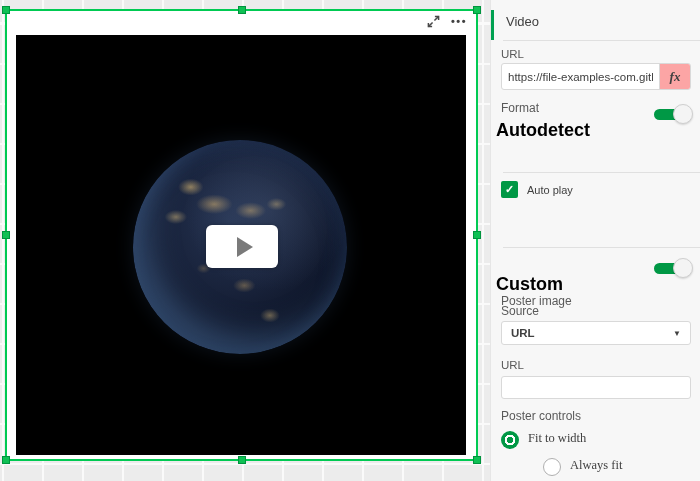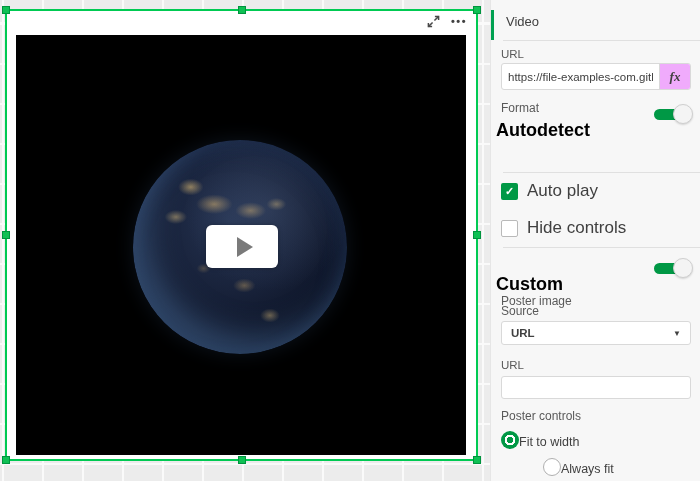--- a/index.html
+++ b/index.html
@@ -82,45 +82,45 @@
   }
   .ti-1 { top:63px; height:27px; }
   .ti-2 { top:376px; height:23px; }
   .text-input input {
     flex:1; border:none; outline:none; background:transparent; min-width:0;
     font-family:"Liberation Sans", sans-serif; font-size:11.5px; color:#404040; padding:0 6px;
   }
   .fx-btn {
     width:31px; border-left:1px solid #d9d9d9; display:flex; align-items:center; justify-content:center;
     font-family:"Liberation Serif", serif; font-style:italic; font-weight:bold; font-size:13px; color:#404040;
-    background:#f0abfc; cursor:pointer;
+    background:#fca5a5; cursor:pointer;
   }
 
   .toggle { position:absolute; width:36px; height:20px; cursor:pointer; }
   .tg-1 { left:163px; top:104px; }
   .tg-2 { left:163px; top:258px; }
   .toggle .track { position:absolute; left:0; top:5px; width:29px; height:11px; border-radius:6px; background:#009845; }
   .toggle .knob  { position:absolute; right:-3px; top:0; width:20px; height:20px; border-radius:50%;
     background:#f4f4f4; border:1px solid #cfcfcf; box-shadow:0 1px 2px rgba(0,0,0,0.15); }
 
   .check-row { position:absolute; left:10px; display:flex; align-items:center; gap:9px; cursor:pointer; }
   .cr-1{top:181px;} .cr-2{top:218px;}
   .checkbox { width:17px; height:17px; border-radius:2px; display:flex; align-items:center; justify-content:center; }
   .cb-on  { background:#009845; color:#fff; font-size:11px; font-weight:bold; }
   .cb-off { background:#fff; border:1px solid #b9b9b9; }
-  .check-row .ck-label { font-size:17px; color:#404040; }
+  .check-row .ck-label { font-size:11px; color:#404040; }
 
   .dropdown {
     position:absolute; left:10px; top:321px; width:190px; height:24px; background:#fff;
     border:1px solid #d9d9d9; border-radius:3px; display:flex; align-items:center; cursor:pointer;
   }
   .dropdown .dd-value { flex:1; padding-left:9px; font-size:11.5px; font-weight:bold; color:#404040; }
   .dropdown .dd-caret { padding-right:9px; font-size:8px; color:#404040; }
 
-  .radio-row { position:absolute; left:10px; display:flex; align-items:flex-end; cursor:pointer; }
+  .radio-row { position:absolute; left:10px; display:flex; align-items:flex-start; gap:9px; cursor:pointer;font-family:Liberation Serif, serif; }
   .rr-1{top:431px;} .rr-2{top:458px;padding-left:42px;}
   .radio { width:18px; height:18px; border-radius:50%; flex:0 0 auto; }
   .rd-on  { background:radial-gradient(circle, #009845 0 3.5px, #ffffff 3.5px 5.5px, #009845 5.5px 9.5px); }
   .rd-off { background:#fff; border:1px solid #b0b0b0; }
   .radio-row .rd-label { font-size:12.5px; color:#404040; }
 
   .note { position:absolute; left:10px; top:150px; font-size:11px; font-style:italic; color:#8c8c8c; }
 </style>
 </head>
 <body>
@@ -182,24 +182,20 @@
 
     <div class="divider d2"></div>
 
     <div class="check-row cr-1">
       <div class="checkbox cb-on">
         <span>✓</span>
       </div>
       <div class="ck-label">Auto play</div>
     </div>
 
-    <div class="check-row cr-2">
-      <div class="checkbox cb-off"></div>
-      <div class="ck-label">Hide controls</div>
-    </div>
 
     <div class="divider d3"></div>
 
     <div class="lbl" style="top:255px; font-size:12px;margin-top:39px;">Poster image</div>
     <div class="toggle tg-2">
       <div class="track"></div>
       <div class="knob"></div>
     </div>
     <div class="val-bold" style="top:274px;">Custom</div>
 

